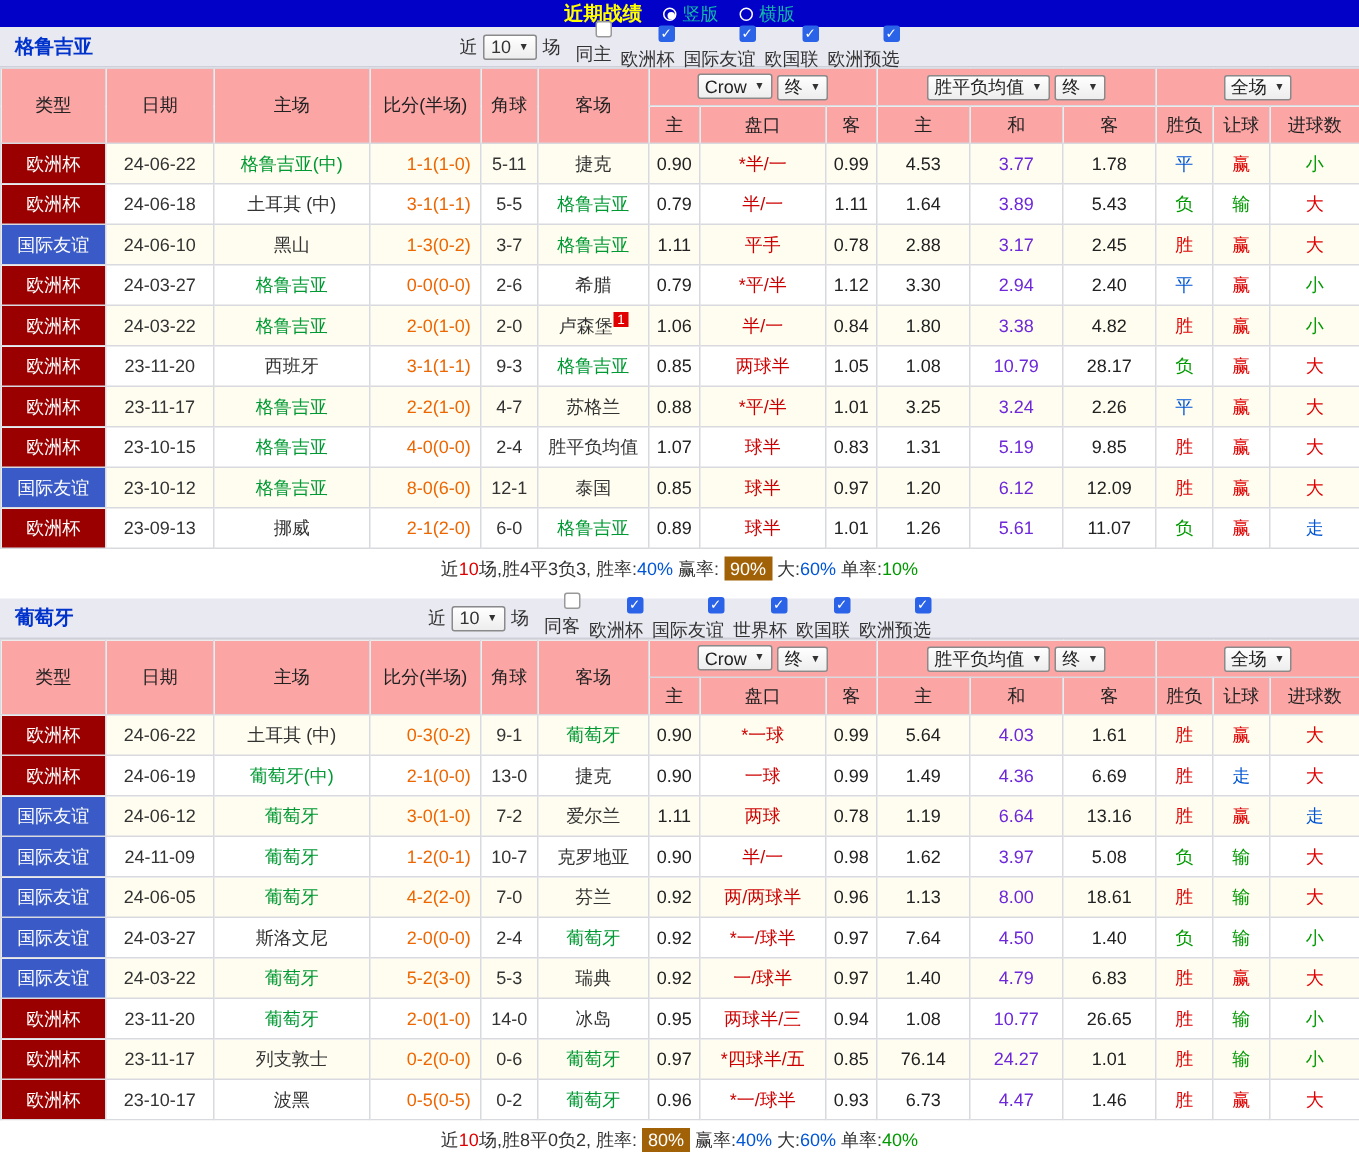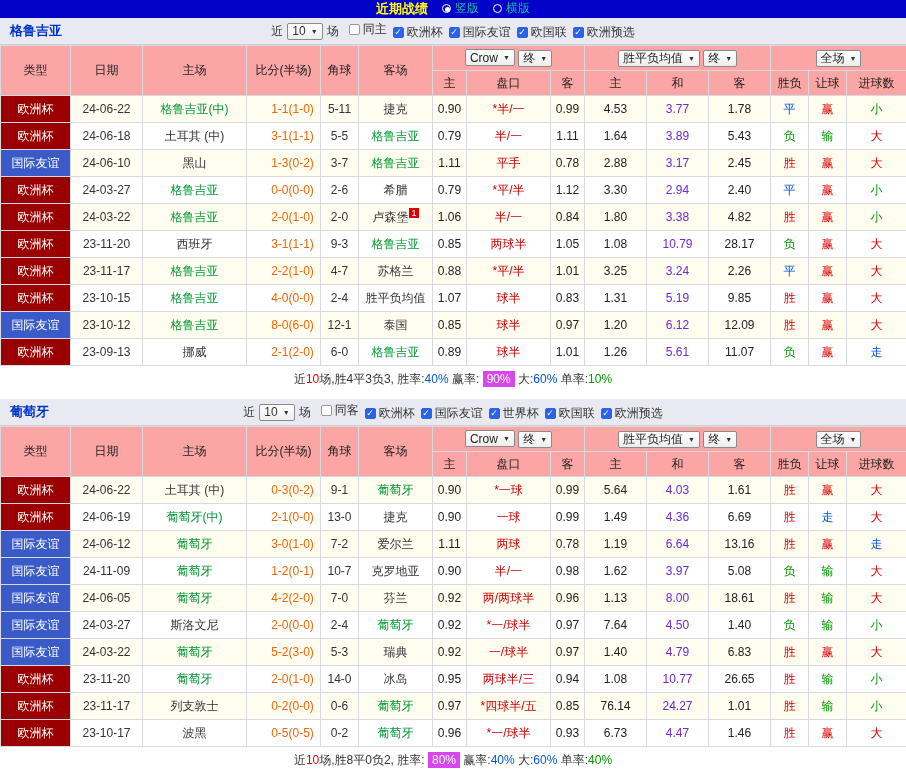--- a/index.html
+++ b/index.html
@@ -1,27 +1,27 @@
 <!DOCTYPE html>
 <html><head>
 <meta charset="utf-8">
 <style>
   * { box-sizing: border-box; }
   body { margin:0; width:906px; background:#fff; font-family:"Liberation Sans","DejaVu Sans",sans-serif; font-size:12px; color:#333; }
 
-  .topbar { height:18px; background:#0101C8; display:flex; align-items:flex-start; justify-content:center; gap:14px; }
+  .topbar { height:18px; background:#0101C8; display:flex; align-items:flex-end; justify-content:center; gap:14px; }
   .topbar-title { color:#FFFF00; font-weight:bold; font-size:13px; }
   .radio-opt { display:inline-flex; align-items:center; gap:4px; color:#14b8a6; cursor:pointer; }
   .radio { width:9px; height:9px; border:1px solid #fff; border-radius:50%; display:inline-block; position:relative; background:transparent; }
   .radio.selected::after { content:""; position:absolute; left:2px; top:2px; width:5px; height:5px; border-radius:50%; background:#fff; }
 
   .section-titlebar { height:27px; background:#E9E9F2; position:relative; display:flex; align-items:center; border-bottom:1px solid #CFCFDA; }
   .team-name { position:absolute; left:10px; color:#0033CC; font-weight:bold; font-size:13px; cursor:pointer; }
   .filters { margin:0 auto; display:inline-flex; align-items:center; gap:4px; }
-  .check-opt { display:inline-flex; align-items:center; gap:3px; margin-left:6px; cursor:pointer; }
+  .check-opt { display:inline-flex; align-items:flex-end; gap:3px; margin-left:6px; cursor:pointer;flex-direction:column; }
   .cb { width:11px; height:11px; border:1px solid #999; background:#fff; display:inline-flex; align-items:center; justify-content:center; border-radius:2px; }
   .cb.checked { background:#2A62E8; border-color:#2A62E8; }
   .cb.checked::after { content:"✓"; color:#fff; font-size:9px; line-height:1; }
 
   .dd { display:inline-flex; align-items:center; border:1px solid #8A8A8A; background:linear-gradient(#FFFFFF,#EDEDED); height:17px; padding:0 4px; border-radius:2px; gap:5px; cursor:pointer; }
   .caret { font-size:7px; color:#333; }
 
   table { border-collapse:collapse; table-layout:fixed; width:906px; }
   th, td { border:1px solid #D9D9E0; text-align:center; overflow:hidden; white-space:nowrap; padding:0 1px; }
   thead th { background:#fca5a5; font-weight:normal; height:25px; color:#222; }
@@ -35,21 +35,21 @@
   td.team.hl { color:#009933; }
   td.score { color:#EE6600;padding-left:19px; }
   td.hcap { color:#CC0000; }
   td.odds { color:#222; }
   td.odds.mid { color:#6d28d9; }
   .c-red { color:#E00000; } .c-green { color:#009900; } .c-blue { color:#0055D4; }
   sup.badge { background:#E00000; color:#fff; font-size:9px; padding:0 2px; margin-left:1px; line-height:1.1; }
 
   .section-footer { height:26px; line-height:26px; text-align:center; white-space:pre-wrap; background:#fff; }
   .seg-plain { color:#333; } .seg-red { color:#E00000; } .seg-blue { color:#0055D4; } .seg-green { color:#009900; }
-  .seg-redbox { background:#d946ef; color:#fff; padding:1px 4px; }
+  .seg-redbox { background:#a16207; color:#fff; padding:1px 4px; }
   .gap { height:7px; background:#fff; }
 </style>
 </head>
 <body>
 
 <div class="topbar">
   <span class="topbar-title">近期战绩</span>
   <label class="radio-opt">
     <span class="radio selected"></span>
     <span>竖版</span>

